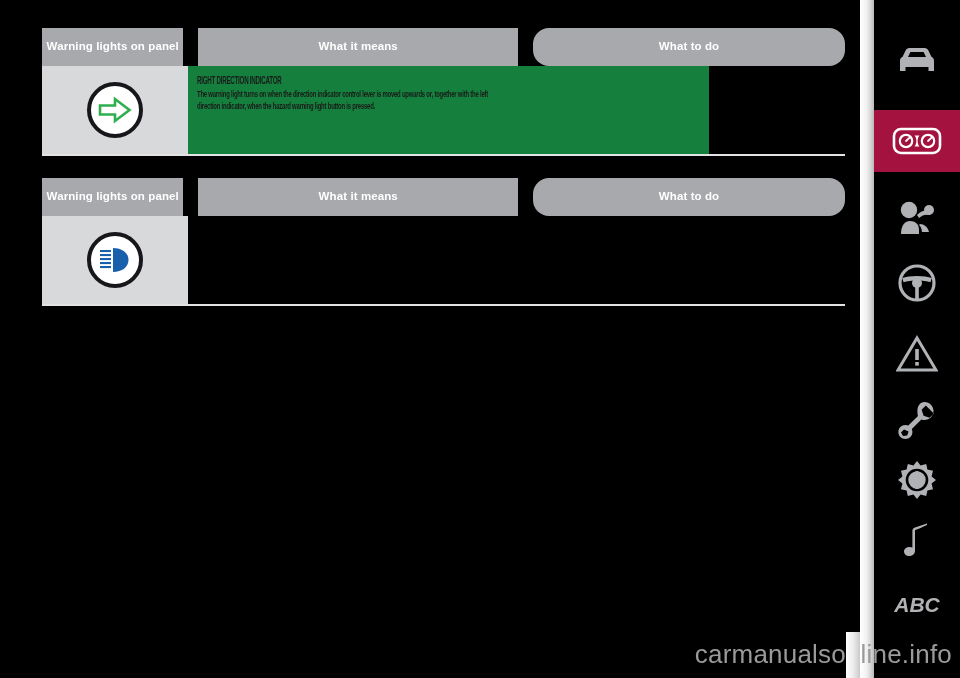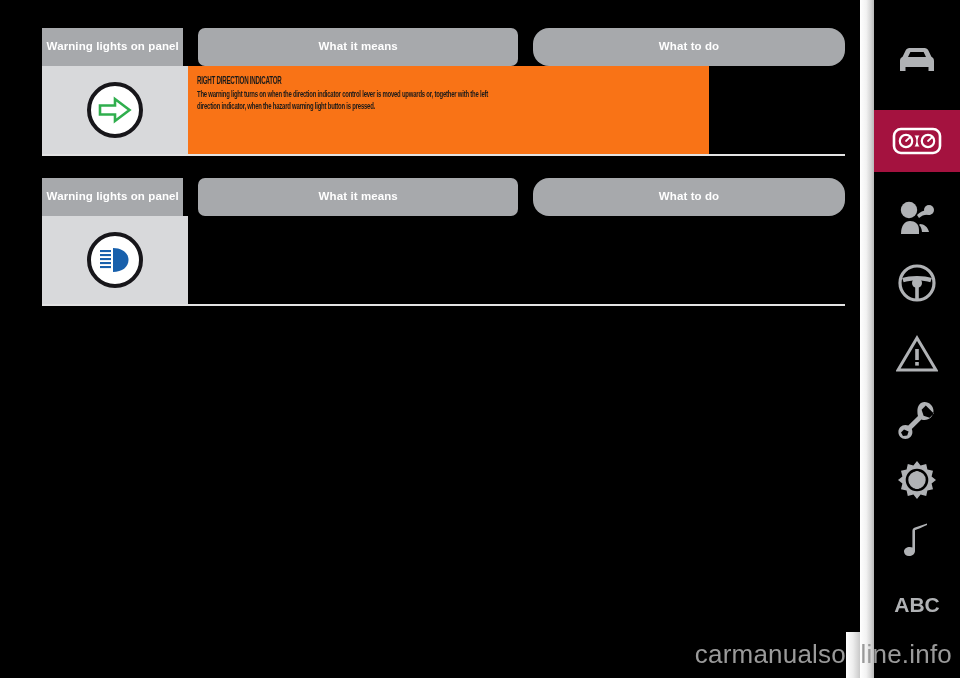--- a/index.html
+++ b/index.html
@@ -46,42 +46,42 @@
     display: flex;
     align-items: center;
     justify-content: center;
     text-align: center;
     font-weight: bold;
     font-size: 11.5px;
     line-height: 1.15;
     letter-spacing: 0.1px;
   }
   .th-sym   { width: 146px; }
-  .th-means { width: 330px; border-radius: 7px; }
+  .th-means { width: 330px; }
   .th-todo  { width: 322px; border-radius: 16px; }
 
   
   .trow {
     display: flex;
     width: 100%;
     border-bottom: 2px solid #e3e3e3;
   }
   .td-sym {
     width: 146px;
     min-height: 88px;
     background: #d8d9db;
     display: flex;
     align-items: center;
     justify-content: center;
     flex: 0 0 146px;
   }
   .td-means {
     flex: 0 0 330px;
     padding: 9px 12px 10px 9px;
-    background: #f97316;
+    background: #15803d;
   }
   .td-todo {
     flex: 1 1 auto;
     background: #000000;
   }
 
   .row-title {
     color: #1a1a1a;
     font-weight: bold;
     font-size: 10px;
@@ -117,20 +117,21 @@
   }
 
   
   .sidebar {
     position: absolute;
     right: 0;
     top: 0;
     width: 100px;
     height: 678px;
     background: #000000;
+    font-style: italic;
   }
   .sidebar-strip {
     position: absolute;
     left: 0;
     top: 0;
     width: 14px;
     height: 678px;
     background: linear-gradient(to right, #ffffff 0%, #f2f2f2 45%, #d4d4d4 78%, #b9b9b9 100%);
   }
   .sb-item {

